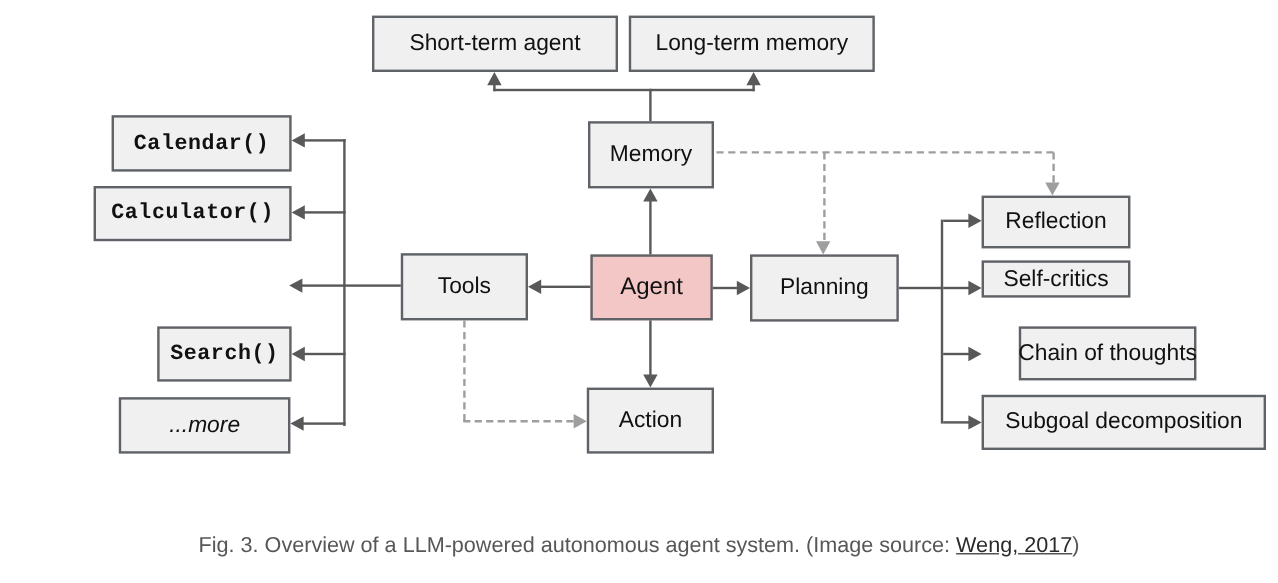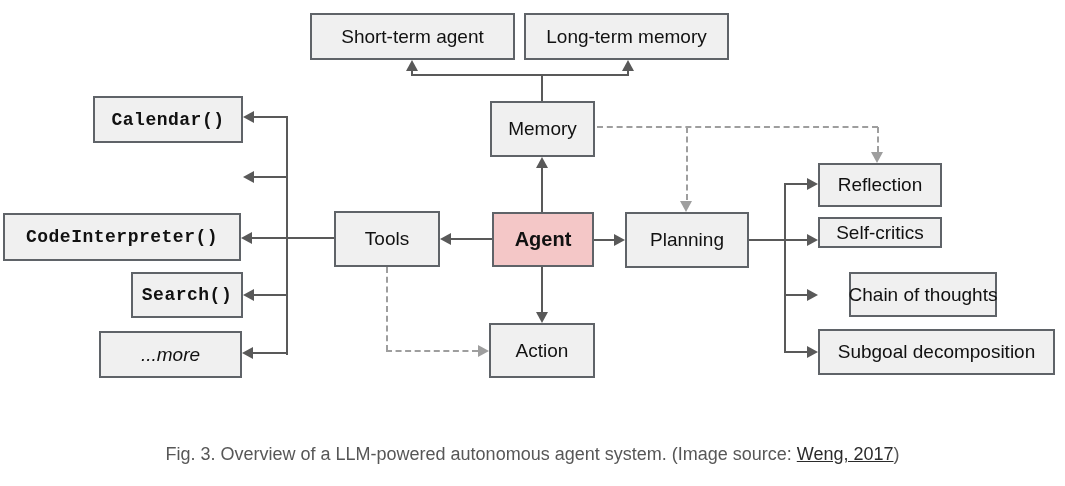--- a/index.html
+++ b/index.html
@@ -28,21 +28,21 @@
     display:flex;align-items:center;justify-content:center;
     font-size:19px;color:var(--text);
     white-space:nowrap;
   }
   .node.mono{
     font-family:"Liberation Mono", monospace;
     font-weight:700;font-size:18px;letter-spacing:0.5px;
   }
   .node.agent{
     background:var(--agent-fill);
-    font-weight:700;font-size:20px;
+    font-weight:400;font-size:20px;
   }
   .hline{position:absolute;height:2px;background:var(--line);}
   .vline{position:absolute;width:2px;background:var(--line);}
   .hdash{position:absolute;height:0;border-top:2px dashed var(--dashed-line);}
   .vdash{position:absolute;width:0;border-left:2px dashed var(--dashed-line);}
   .arr{position:absolute;width:0;height:0;}
   .arr.left {border-top:6px solid transparent;border-bottom:6px solid transparent;border-right:11px solid var(--line);}
   .arr.right{border-top:6px solid transparent;border-bottom:6px solid transparent;border-left:11px solid var(--line);}
   .arr.up   {border-left:6px solid transparent;border-right:6px solid transparent;border-bottom:11px solid var(--line);}
   .arr.down {border-left:6px solid transparent;border-right:6px solid transparent;border-top:11px solid var(--line);}
@@ -67,21 +67,21 @@
 
   <div class="node" style="left:310px;top:13px;width:205px;height:47px;">Short-term agent</div>
   <div class="node" style="left:524px;top:13px;width:205px;height:47px;">Long-term memory</div>
   <div class="node" style="left:490px;top:101px;width:105px;height:56px;">Memory</div>
   <div class="node agent" style="left:492px;top:212px;width:102px;height:55px;">Agent</div>
   <div class="node" style="left:334px;top:211px;width:106px;height:56px;">Tools</div>
   <div class="node" style="left:489px;top:323px;width:106px;height:55px;">Action</div>
   <div class="node" style="left:625px;top:212px;width:124px;height:56px;">Planning</div>
 
   <div class="node mono" style="left:93px;top:96px;width:150px;height:47px;">Calendar()</div>
-  <div class="node mono" style="left:3px;top:213px;width:238px;height:48px;">CodeInterpreter()</div>
+  <div class="node mono" style="left:78px;top:155px;width:165px;height:46px;">Calculator()</div>
   <div class="node mono" style="left:131px;top:272px;width:112px;height:46px;">Search()</div>
   <div class="node" style="left:99px;top:331px;width:143px;height:47px;font-style:italic;">...more</div>
 
   <div class="node" style="left:818px;top:163px;width:124px;height:44px;">Reflection</div>
   <div class="node" style="left:818px;top:217px;width:124px;height:31px;">Self-critics</div>
   <div class="node" style="left:849px;top:272px;width:148px;height:45px;">Chain of thoughts</div>
   <div class="node" style="left:818px;top:329px;width:237px;height:46px;">Subgoal decomposition</div>
 
   <div class="vline" style="left:541px;top:74px;height:27px;"></div>
   <div class="hline" style="left:411px;top:74px;width:218px;"></div>

